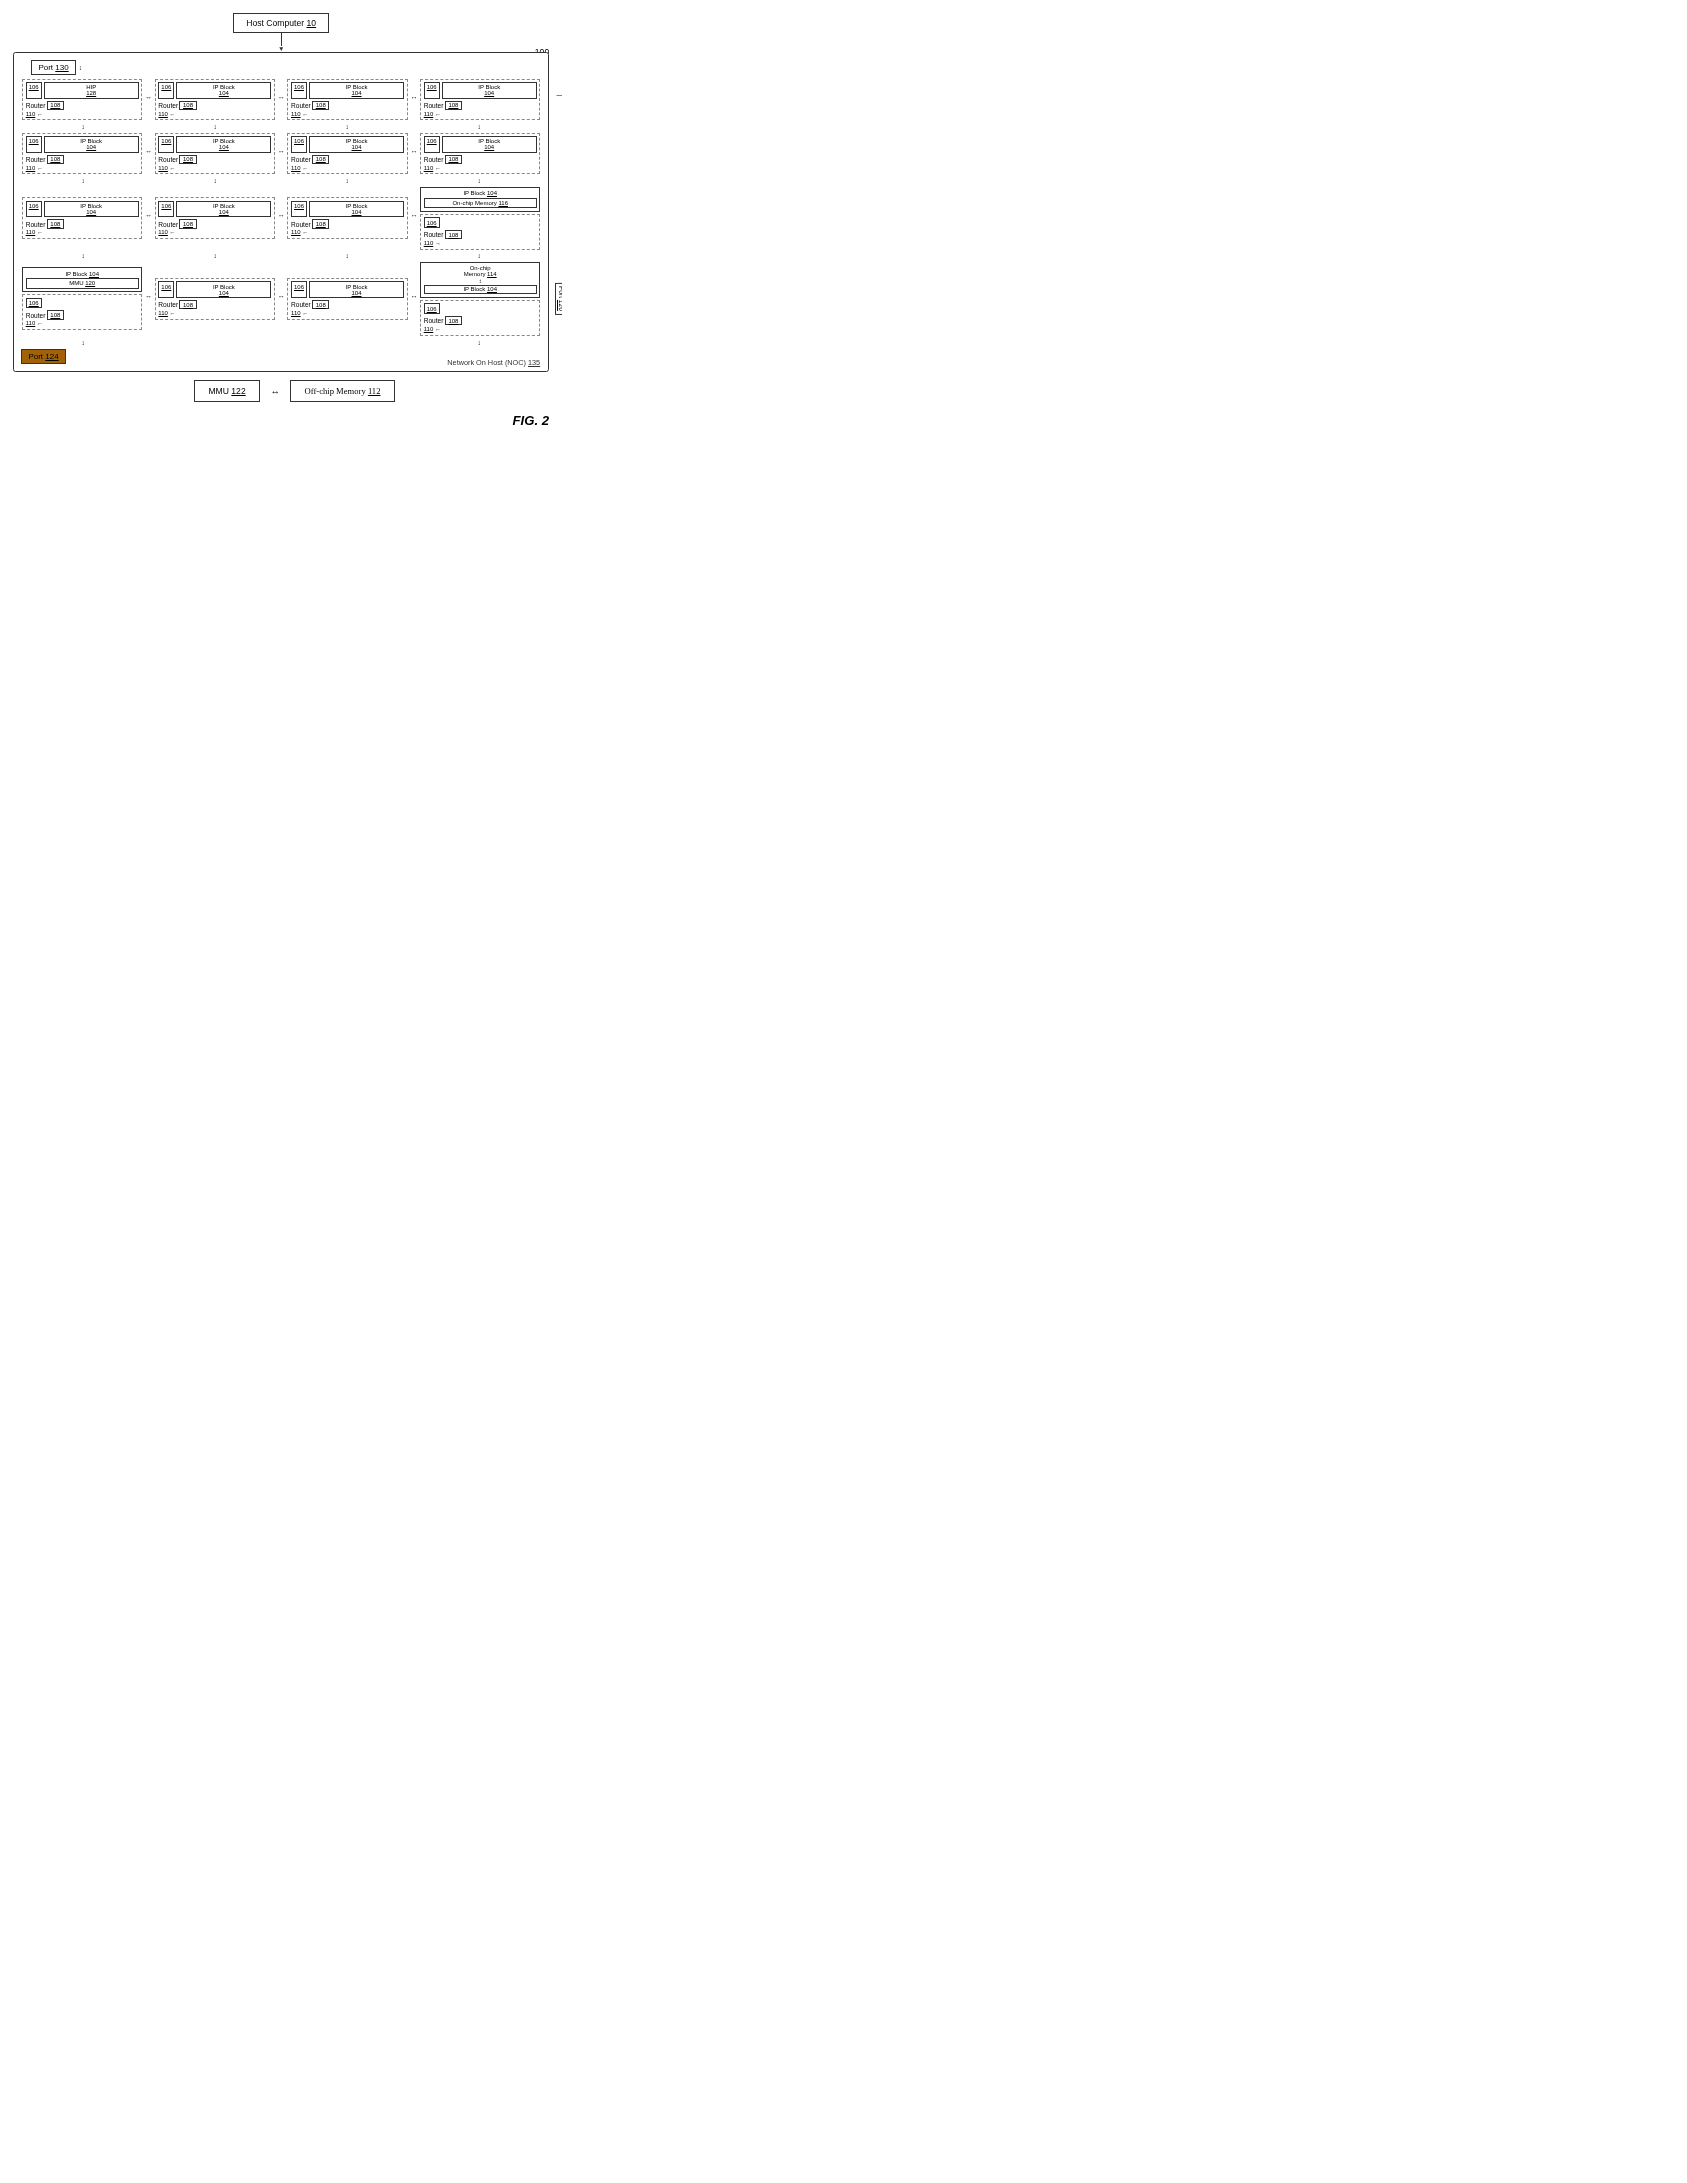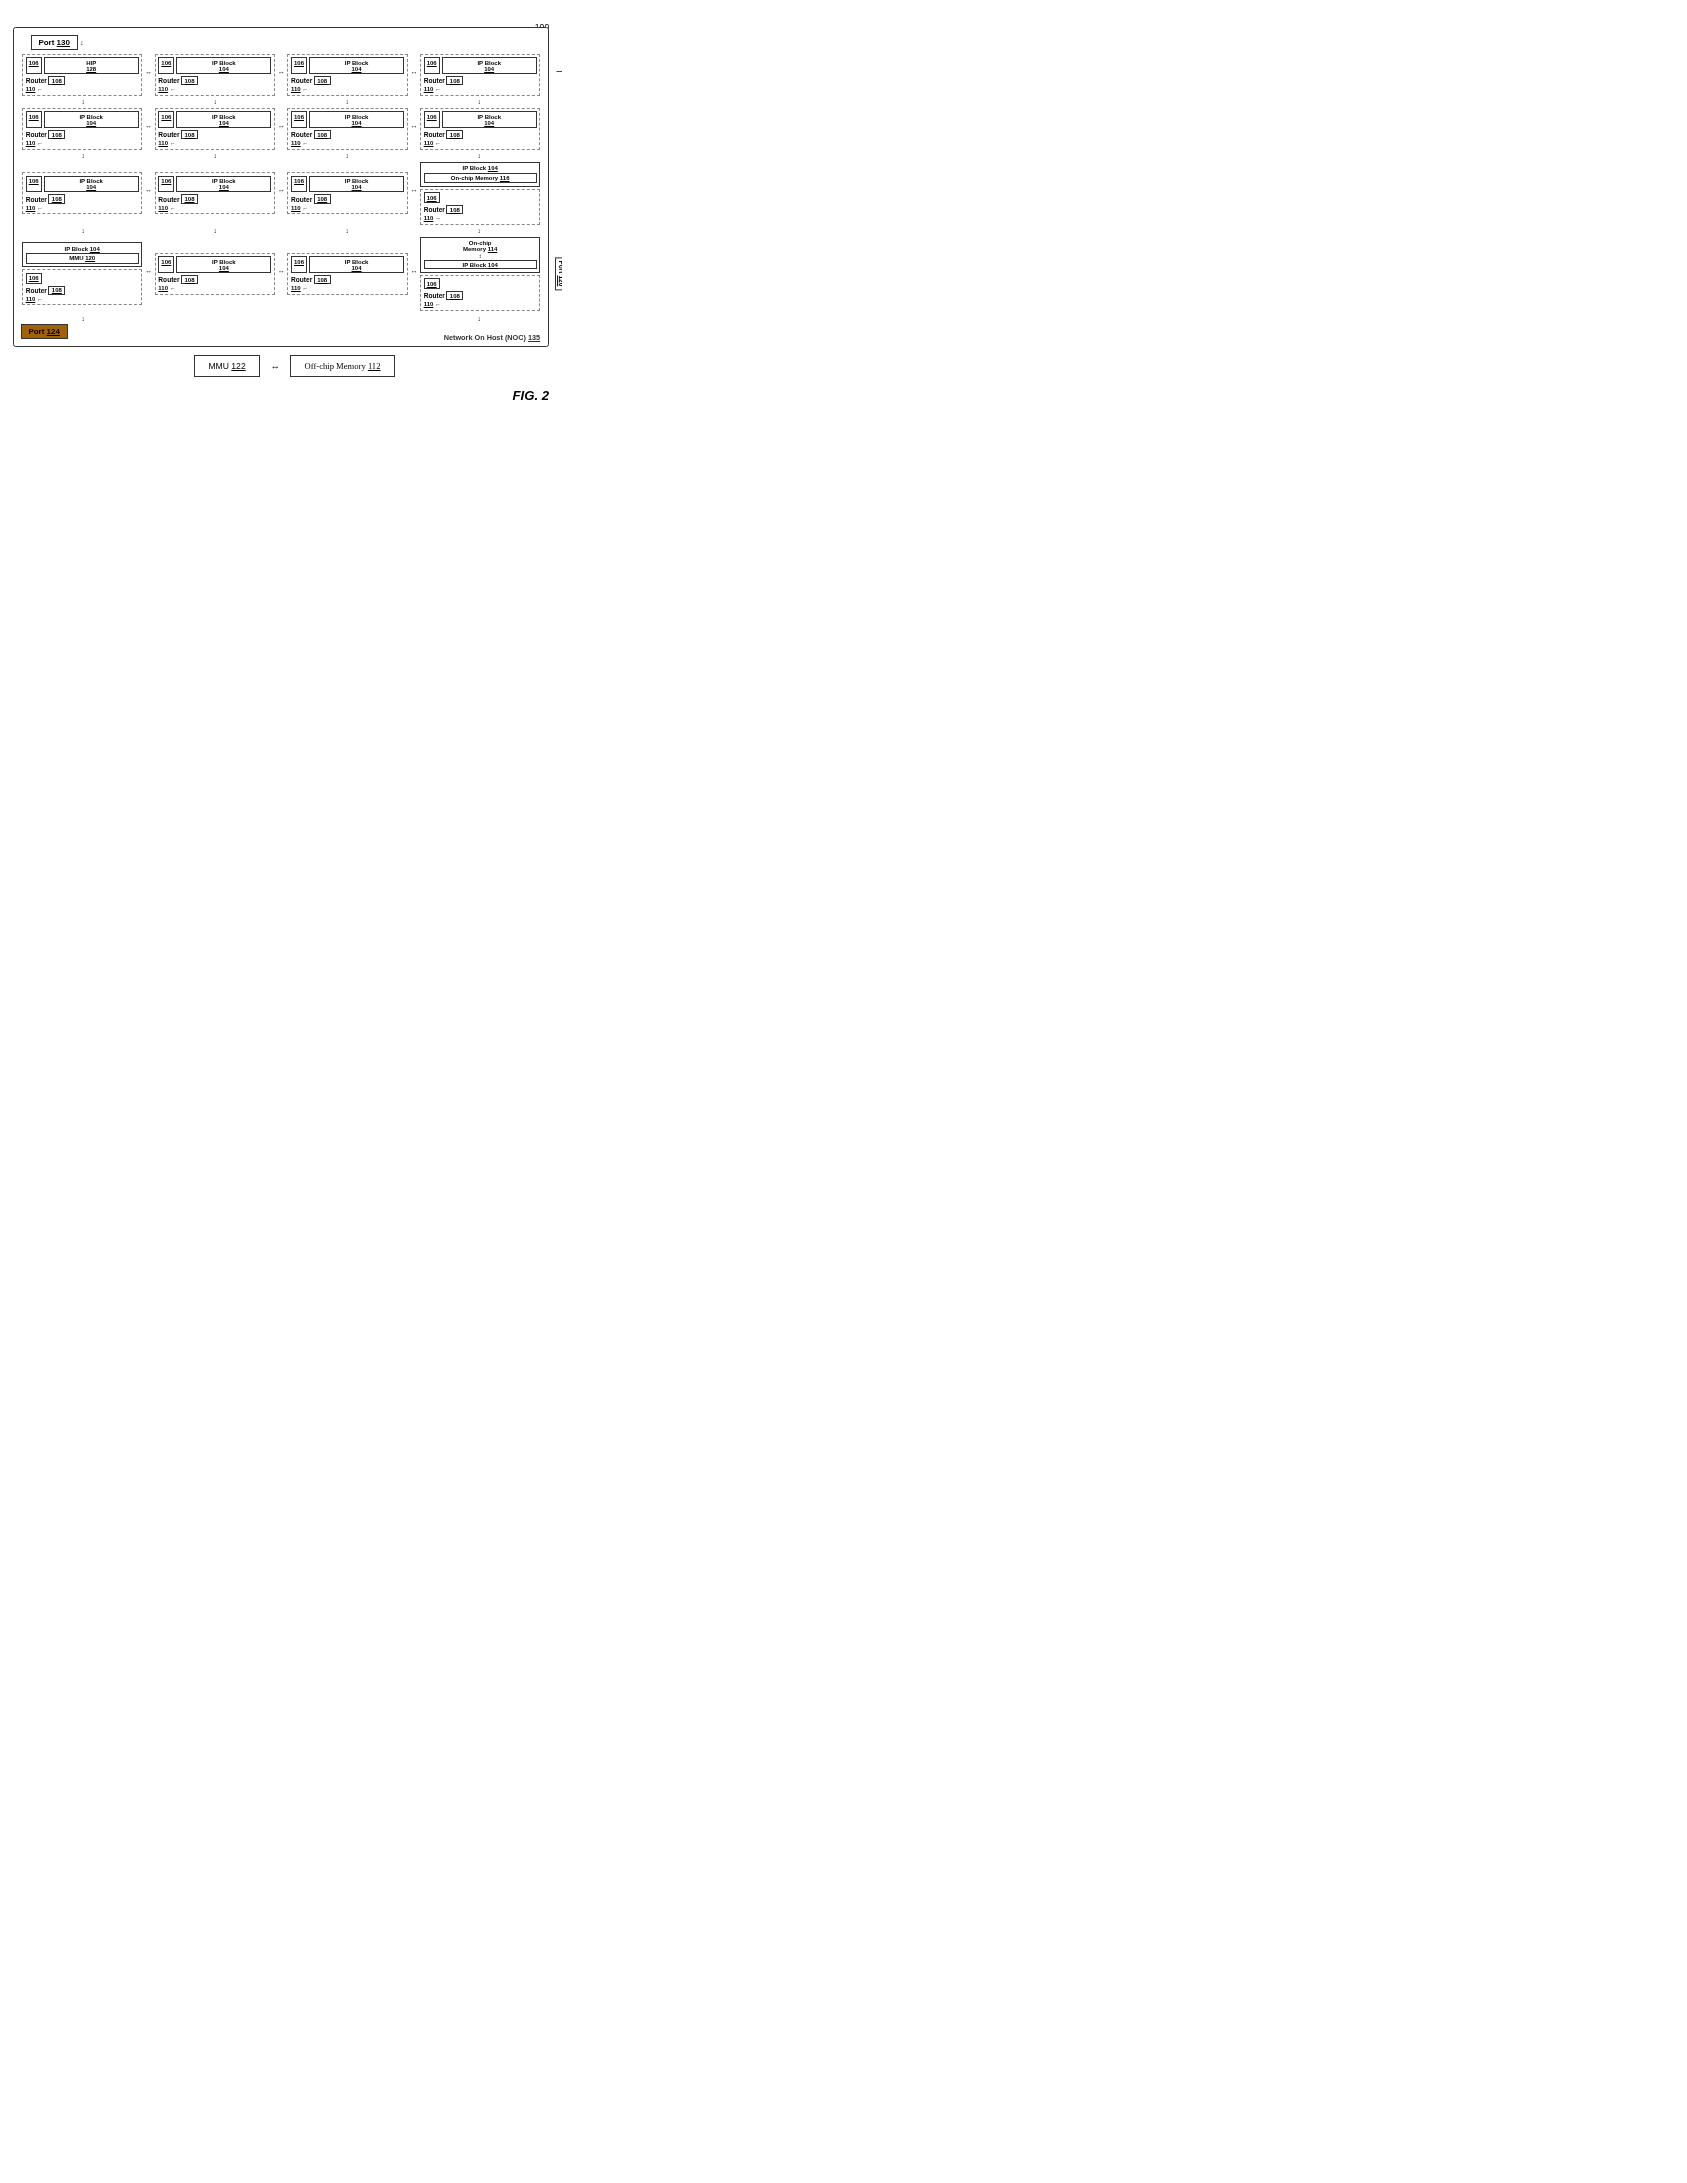--- a/index.html
+++ b/index.html
@@ -52,26 +52,37 @@
       margin-top: 10.6px;
       font-style: italic;
     }
 
   </style>
 </head>
 <body>
 
 <div class="page">
 
+  <div style="display:flex; justify-content:center; margin-bottom:0;">
+    <div style="display:flex; flex-direction:column; align-items:center;">
+      <div class="host-box">
+        <span>Host Computer</span>
+        <span> </span><u>10</u>
+      </div>
+
+      <div style="width:1px; height:13.2px; background:#333; margin:0 auto;"></div>
+      <div style="font-size:6.6px; color:#333; margin-top:-1.3px;">▼</div>
+    </div>
+  </div>
 
   <div style="position:relative;">
     <span style="position:absolute; top:-5.3px; right:0; font-size:8.6px;">100</span>
   </div>
 
-  <div class="noc-container" style="position:relative; margin-top:14px;font-weight:bold;">
+  <div class="noc-container" style="position:relative; margin-top:0;">
 
     <div style="display:flex; align-items:center; margin-bottom:2.6px; margin-left:10px;">
 
       <div style="display:flex; align-items:center; gap:2.6px;">
         <div style="border:1px solid #333; padding:2px 6.6px; font-size:8px; background:#fff;">
           <span>Port</span>
           <span> </span><u>130</u>
         </div>
         <div style="font-size:6.6px;">↕</div>
       </div>

